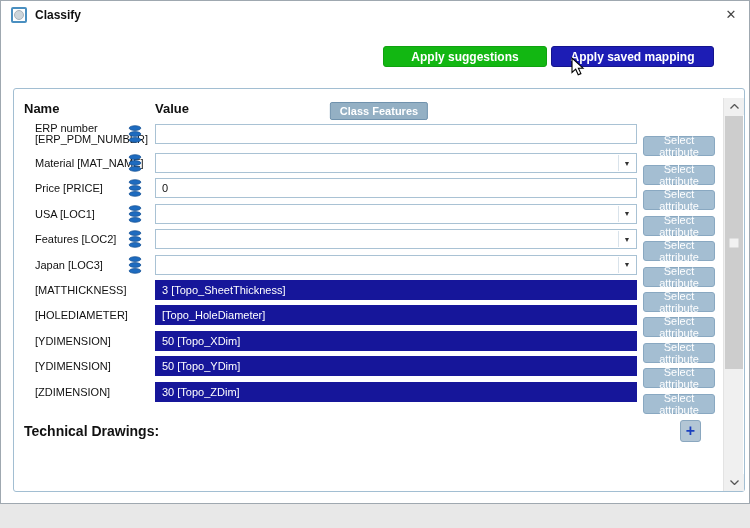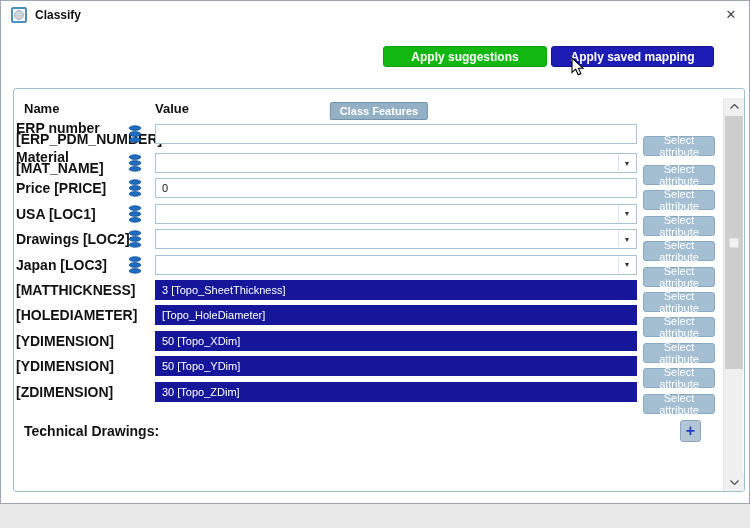--- a/index.html
+++ b/index.html
@@ -54,22 +54,22 @@
   }
   .col-header { position:absolute; top:12px; font-size:13px; font-weight:700; color:#111; }
   .col-header.name  { left:10px; }
   .col-header.value { left:141px; }
 
   
   .rows { position:absolute; left:0; top:35px; width:100%; }
   .row { position:relative; height:20px; margin-bottom:5.4px; }
   .row.first { margin-bottom:9px; }
   .row-label {
-    position:absolute; left:2px; top:50%; transform:translateY(-50%);
-    width:122px; font-size:14px; font-weight:700; color:#111; line-height:11px;
+    position:absolute; left:21px; top:50%; transform:translateY(-50%);
+    width:122px; font-size:11px; font-weight:400; color:#111; line-height:11px;
   }
   .db-icon { position:absolute; left:114px; top:1px; width:14px; height:18px; }
   .field {
     position:absolute; left:141px; top:0; width:482px; height:20px;
     background:#fff; border:1px solid #a9c2d4; font-size:11px; color:#111;
     display:flex; align-items:center; padding-left:6px; cursor:text;
   }
   .field.filled { background:var(--navyField); border-color:var(--navyField); color:#fff; font-weight:400; }
   .combo-arrow {
     position:absolute; right:1px; top:1px; bottom:1px; width:17px;
@@ -209,21 +209,21 @@
       </g>
     </svg>
     <div class="field">
       <span class="field-text"></span>
       <span class="combo-arrow">▼</span>
     </div>
     <button class="select-btn">Select attribute</button>
   </div>
         <div class="row">
     <div class="row-label">
-            <div>Drawings [LOC2]</div>
+            <div>Features [LOC2]</div>
           </div>
     <svg class="db-icon" viewBox="0 0 14 18">
       <g fill="#1e6bbf" stroke="#0d4a8f" stroke-width="0.7">
         <ellipse cx="7" cy="3.1" rx="5.8" ry="2.4"></ellipse>
         <ellipse cx="7" cy="9" rx="5.8" ry="2.4"></ellipse>
         <ellipse cx="7" cy="14.9" rx="5.8" ry="2.4"></ellipse>
       </g>
     </svg>
     <div class="field">
       <span class="field-text"></span>

